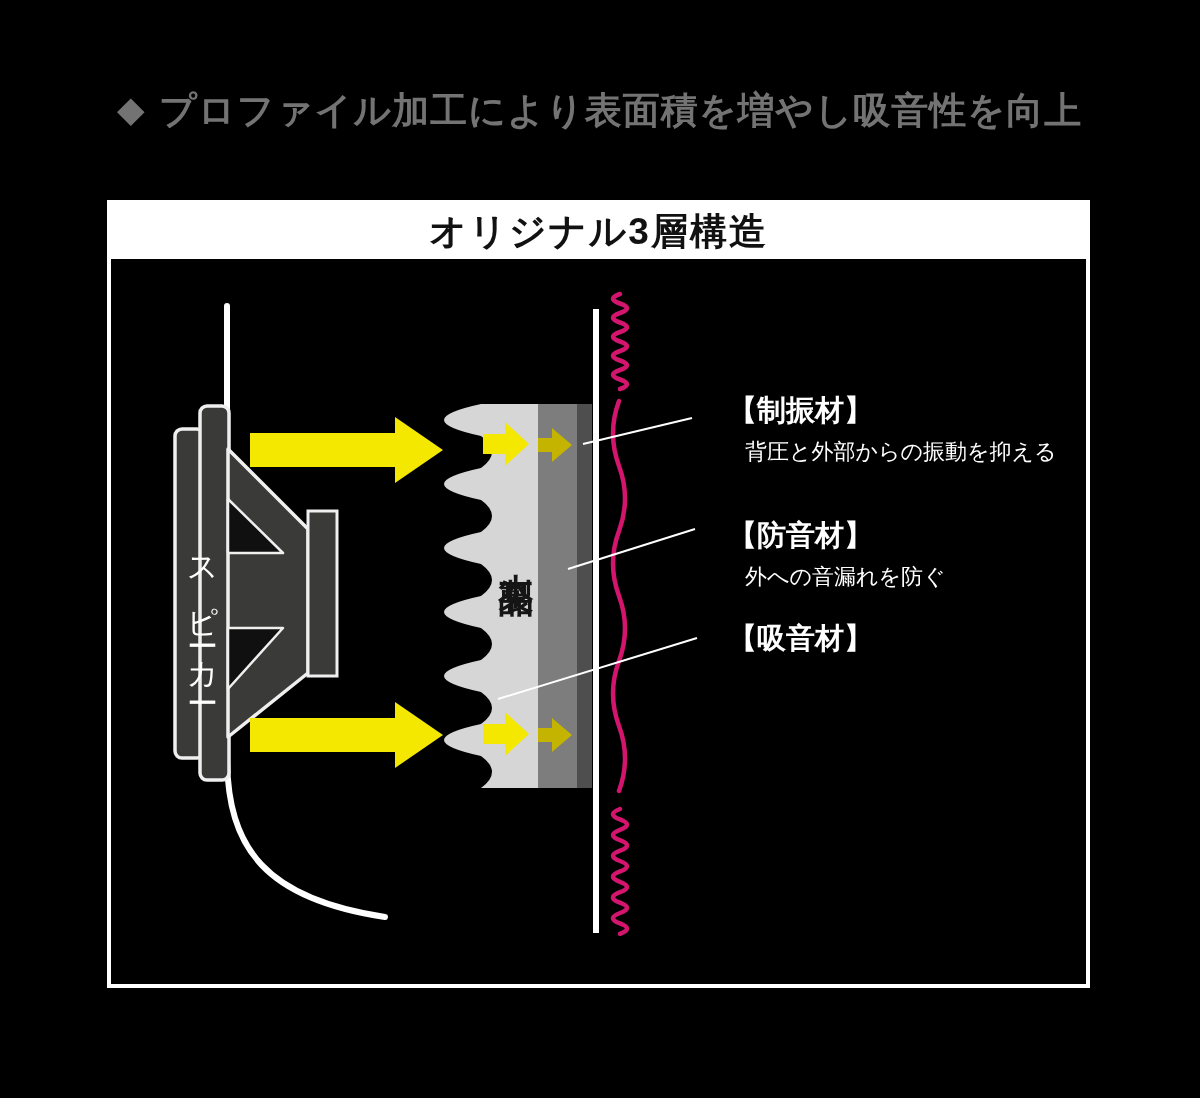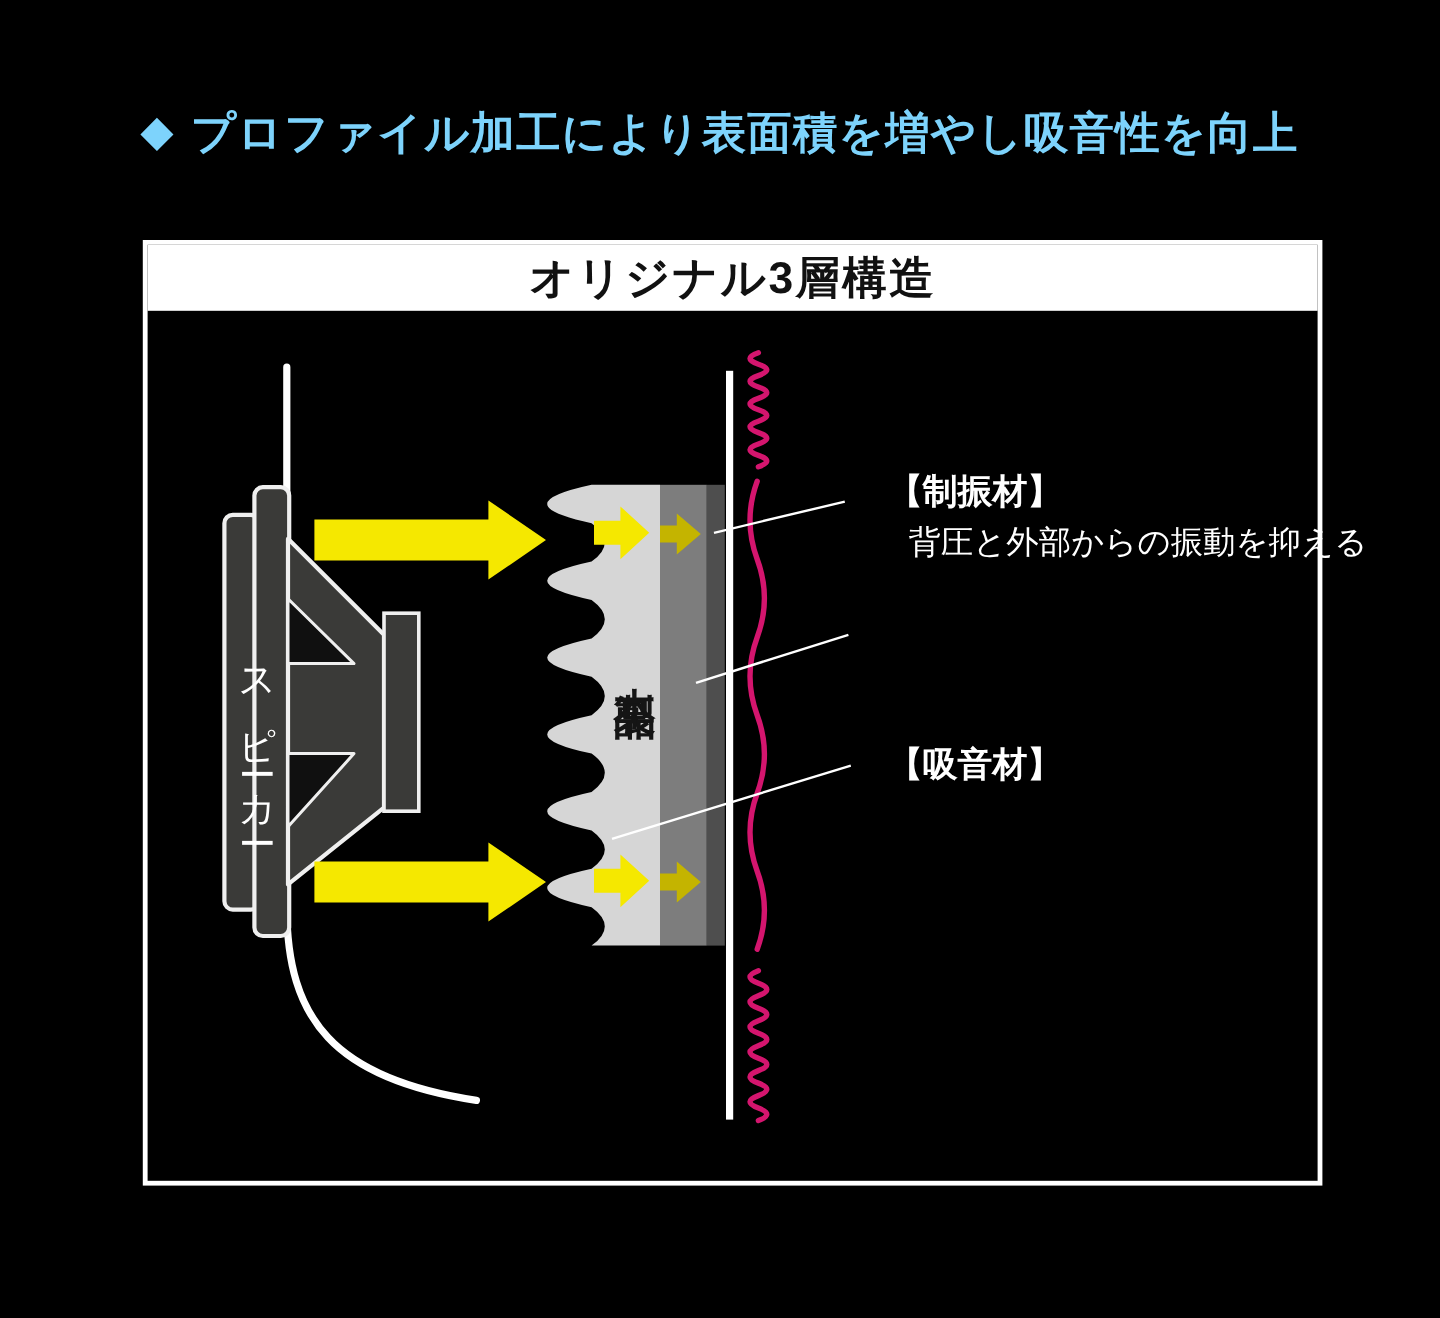--- a/index.html
+++ b/index.html
@@ -1,33 +1,33 @@
 <!DOCTYPE html>
 <html><head>
 <meta charset="utf-8">
 <style>
   html,body{margin:0;padding:0;background:#000;}
   body{width:1200px;height:1098px;position:relative;overflow:hidden;
        font-family:"Liberation Sans",sans-serif;}
   .heading{position:absolute;top:86px;left:0;width:100%;text-align:center;
-           color:#7dd3fc;font-size:37px;font-weight:bold;letter-spacing:1px;}
+           color:#737373;font-size:37px;font-weight:bold;letter-spacing:1px;}
   .heading .diamond{margin-right:14px;font-size:34px;vertical-align:2px;}
   .panel{position:absolute;left:107px;top:200px;width:983px;height:788px;
-         box-sizing:border-box;border:4px solid #fff;background:#000;margin-left:12px;}
+         box-sizing:border-box;border:4px solid #fff;background:#000;}
   .panel-title-band{height:55px;background:#fff;color:#111;display:flex;
          align-items:center;justify-content:center;font-size:37px;
          font-weight:bold;letter-spacing:2px;}
   .diagram{position:relative;width:975px;height:720px;}
   .diagram svg{position:absolute;left:0;top:0;}
   .vtext{writing-mode:vertical-rl;text-orientation:mixed;position:absolute;}
   .speaker-label{left:70px;top:278px;color:#fff;font-size:31px;letter-spacing:11px;}
   .product-label{left:381px;top:286px;color:#151515;font-size:35px;font-weight:bold;letter-spacing:5px;}
   .callout{position:absolute;left:617px;color:#fff;white-space:nowrap;}
   .callout-heading{font-size:29px;font-weight:bold;line-height:38px;}
-  .callout-desc{font-size:27px;margin:7px 0 0 17px;line-height:32px;}
+  .callout-desc{font-size:22px;margin:7px 0 0 17px;line-height:32px;}
   .c1{top:132px;} .c2{top:257px;} .c3{top:360px;}
 </style>
 </head>
 <body>
 
 <div class="page">
 
   <div class="heading">
     <span class="diamond">◆</span><span>プロファイル加工により表面積を増やし吸音性を向上</span>
   </div>
@@ -92,18 +92,22 @@
         <polygon points="427,469 441,469 441,459 461,476 441,493 441,483 427,483" fill="#c4b400"></polygon>
       </svg>
 
       <div class="vtext speaker-label">スピーカー</div>
       <div class="vtext product-label">本製品</div>
 
       <div class="callout c1">
         <div class="callout-heading">【制振材】</div>
         <div class="callout-desc">背圧と外部からの振動を抑える</div>
       </div>
+      <div class="callout c2">
+        <div class="callout-heading">【防音材】</div>
+        <div class="callout-desc">外への音漏れを防ぐ</div>
+      </div>
       <div class="callout c3">
         <div class="callout-heading">【吸音材】</div>
       </div>
     </div>
   </div>
 </div>
 
 </body></html>

